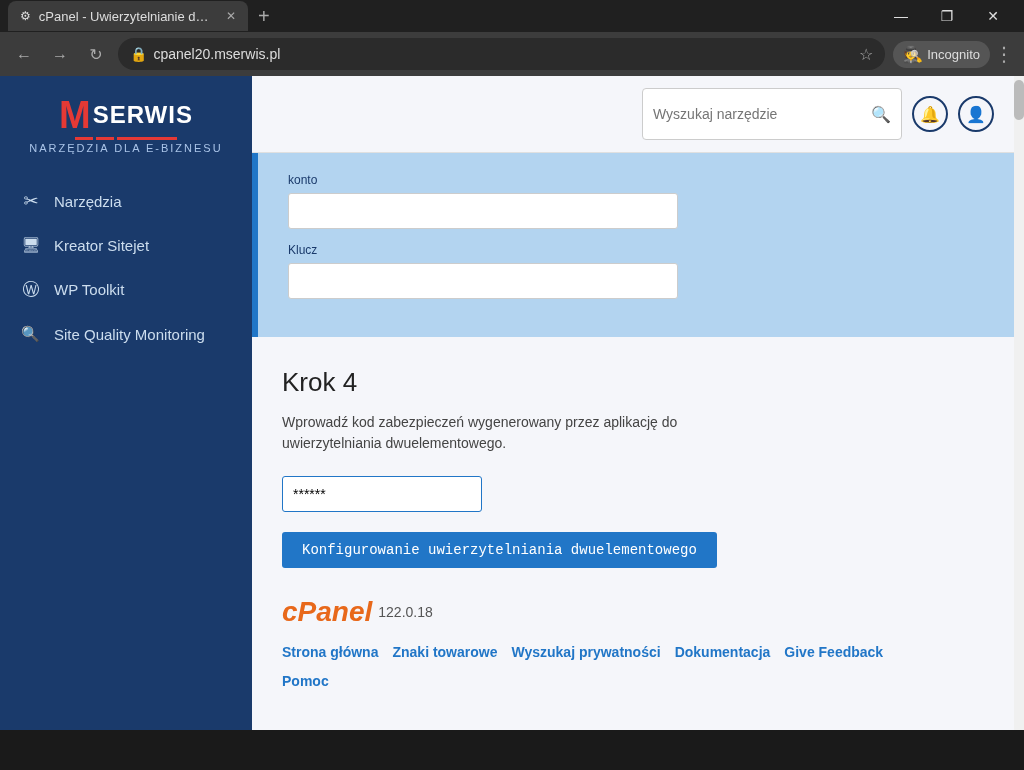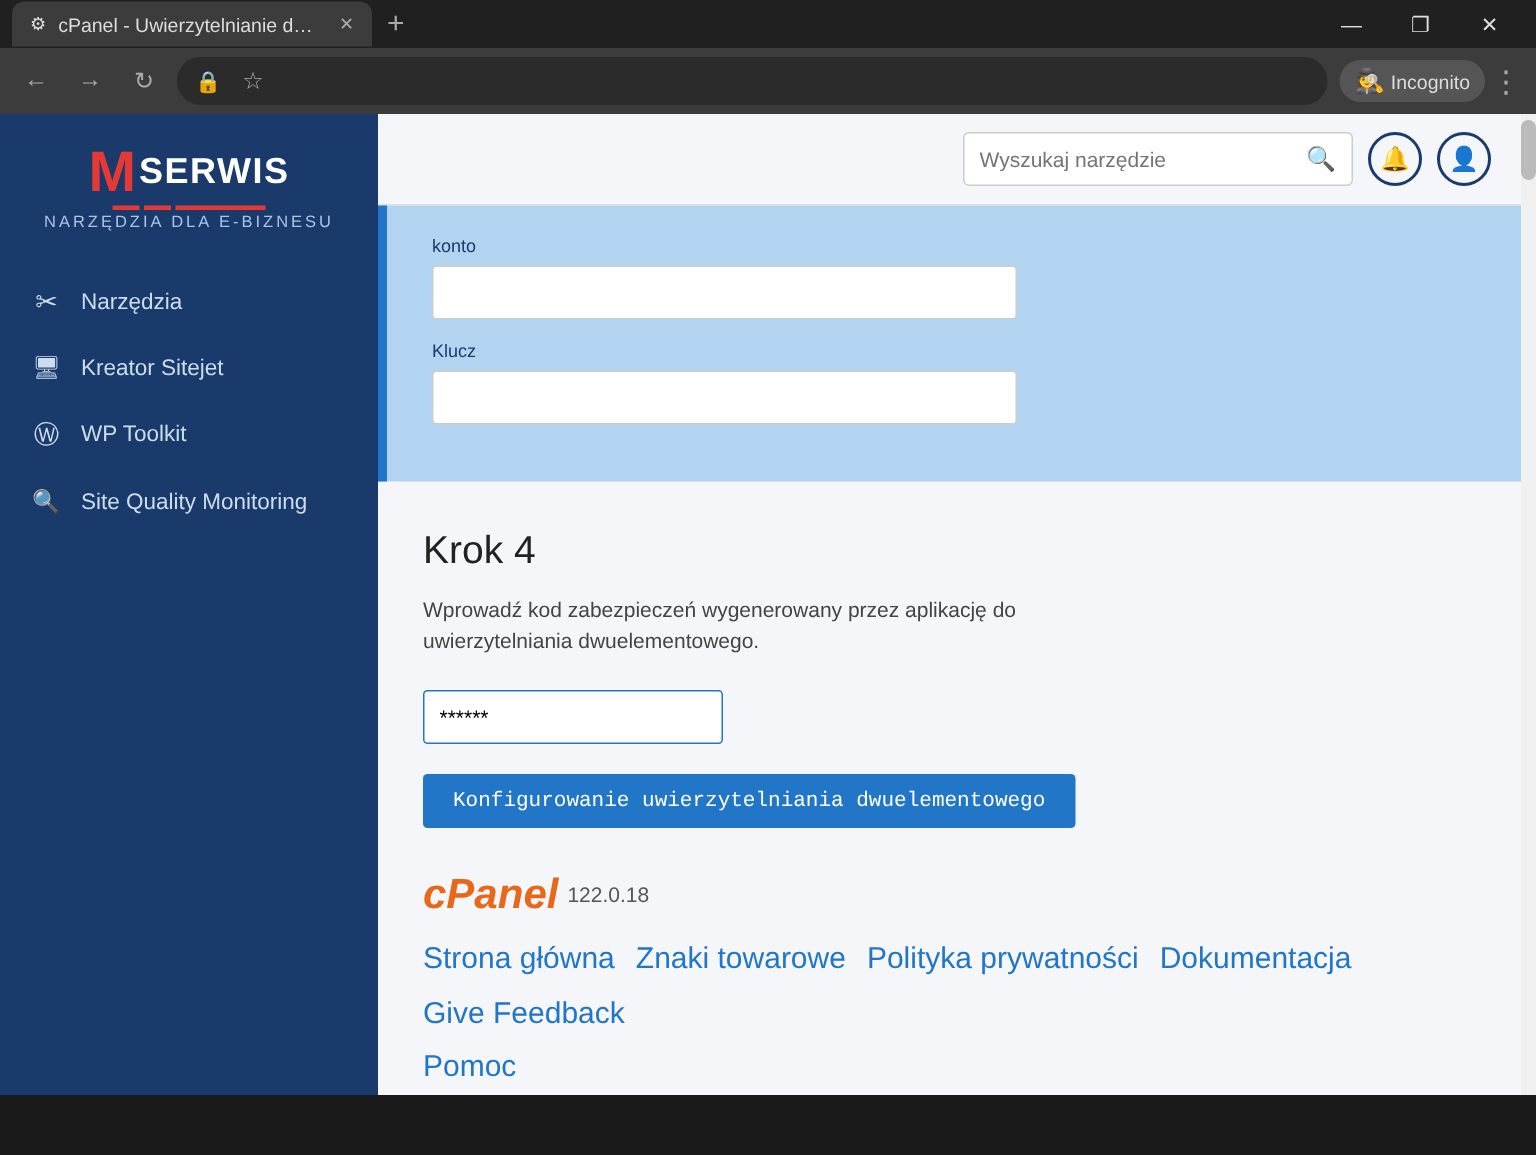--- a/index.html
+++ b/index.html
@@ -74,21 +74,21 @@
     }
 
     
     .top-bar {
       display: flex; align-items: center; justify-content: flex-end;
       padding: 12px 20px; background: #f5f6fa; border-bottom: 1px solid #e0e0e0;
       gap: 10px;
     }
     .search-box {
       display: flex; align-items: center; background: white;
-      border: 1px solid #ccc; border-radius: 4px; padding: 0 10px; height: 36px; width: 260px;
+      border: 1px solid #ccc; border-radius: 4px; padding: 0 10px; height: 52px; width: 260px;
     }
     .search-box input {
       border: none; outline: none; font-size: 14px; color: #888; flex: 1; background: none;
     }
     .search-btn { background: none; border: none; cursor: pointer; color: #555; font-size: 16px; }
     .top-icon-btn {
       width: 36px; height: 36px; border-radius: 50%; border: 2px solid #1a3a6b;
       background: none; cursor: pointer; display: flex; align-items: center; justify-content: center;
       color: #1a3a6b; font-size: 16px;
     }
@@ -133,21 +133,21 @@
     .cpanel-brand {
       display: flex; align-items: center; gap: 0; margin-bottom: 16px;
     }
     .cpanel-logo-text {
       font-size: 28px; font-weight: 700; color: #e8681a; font-style: italic;
     }
     .cpanel-version { font-size: 14px; color: #555; margin-left: 6px; }
 
     .footer-links { display: flex; gap: 14px; flex-wrap: wrap; margin-bottom: 12px; }
     .footer-link {
-      font-size: 20px; color: #2176c7; text-decoration: none; cursor: pointer;
+      font-size: 14px; color: #2176c7; text-decoration: none; cursor: pointer; font-weight: bold;
     }
 
     
     .main-content::-webkit-scrollbar { width: 10px; }
     .main-content::-webkit-scrollbar-track { background: #f0f0f0; }
     .main-content::-webkit-scrollbar-thumb { background: #bbb; border-radius: 5px; }
 
     
     .title-bar-top {
       display: flex; justify-content: space-between; align-items: center;
@@ -179,20 +179,21 @@
     <button class="win-ctrl-btn win-ctrl-close">✕</button>
   </div>
 </div>
 
 <div class="nav-bar">
   <button class="nav-btn">←</button>
   <button class="nav-btn">→</button>
   <button class="nav-btn">↻</button>
   <div class="address-bar">
     <span class="address-icon">🔒</span>
+    <input type="text" value="cpanel20.mserwis.pl" style="">
     <span class="address-star">☆</span>
   </div>
   <div class="nav-right">
     <div class="incognito-badge">
       <span style="font-size:16px;">🕵</span>
       <span>Incognito</span>
     </div>
     <button class="more-btn">⋮</button>
   </div>
 </div>
@@ -268,21 +269,21 @@
       
       <div class="cpanel-footer" style="padding:0;">
         <div class="cpanel-brand">
           <span class="cpanel-logo-text">cPanel</span>
           <span class="cpanel-version">122.0.18</span>
         </div>
 
         <div class="footer-links">
           <a class="footer-link">Strona główna</a>
           <a class="footer-link">Znaki towarowe</a>
-          <a class="footer-link">Polityka prywatności</a>
+          <a class="footer-link">Wyszukaj prywatności</a>
           <a class="footer-link">Dokumentacja</a>
           <a class="footer-link">Give Feedback</a>
         </div>
         <div>
           <a class="footer-link">Pomoc</a>
         </div>
       </div>
     </div>
 
   </div>

